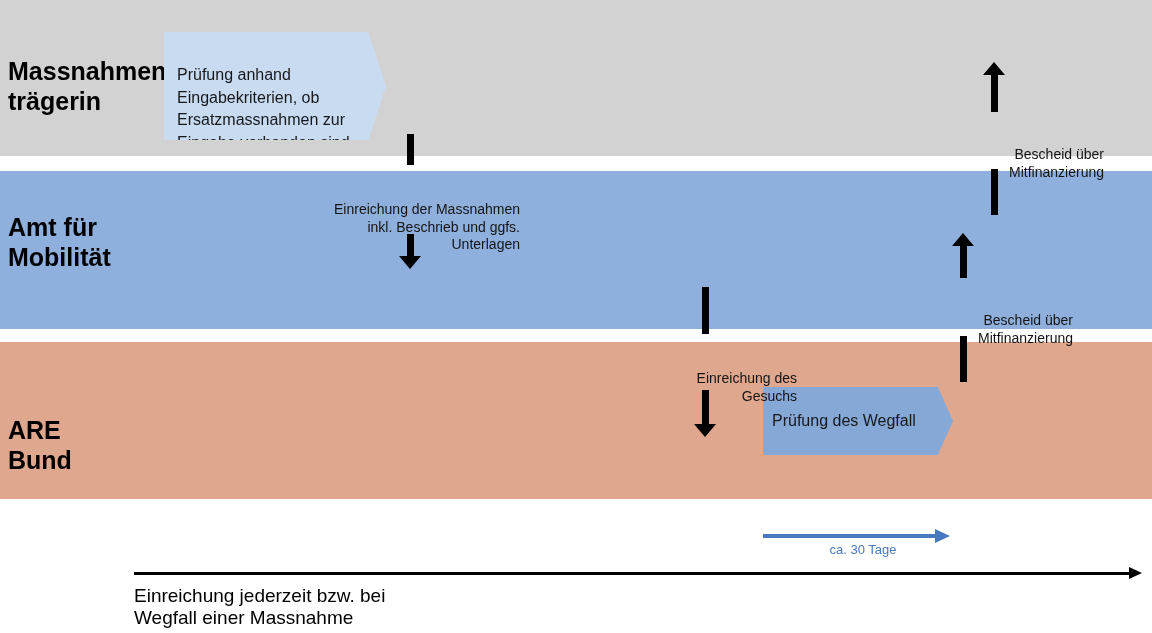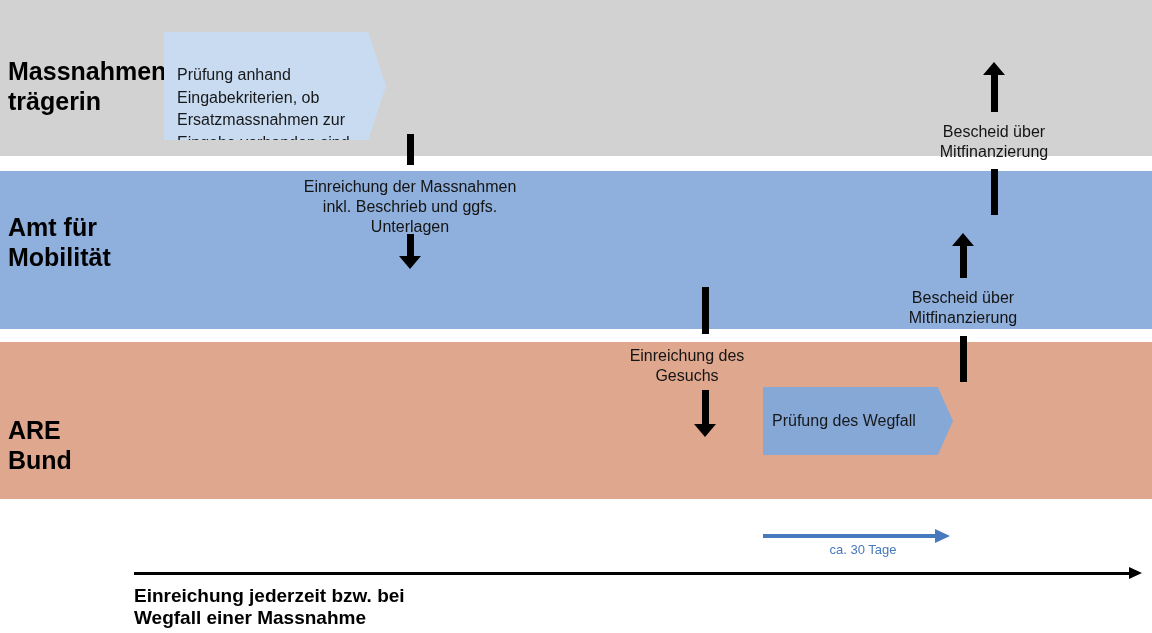--- a/index.html
+++ b/index.html
@@ -44,22 +44,22 @@
     position: absolute; width: 0; height: 0;
     border-left: 11px solid transparent; border-right: 11px solid transparent;
     border-top: 13px solid var(--arrow_black);
   }
   .head-up {
     position: absolute; width: 0; height: 0;
     border-left: 11px solid transparent; border-right: 11px solid transparent;
     border-bottom: 13px solid var(--arrow_black);
   }
   .flow-label {
-    position: absolute; width: 220px; text-align: center;
-    font-size: 16px; line-height: 1.26; color: #141414; white-space: pre-line;
+    position: absolute; width: 220px; text-align: right;
+    font-size: 14px; line-height: 1.26; color: #141414; white-space: pre-line; margin-top: 24px;
   }
 
   
   #a1 { left: 407px; top: 134px; height: 31px; }
   #a-label { left: 300px; top: 177px; }
   #a2 { left: 407px; top: 234px; height: 23px; }
   #a-head { left: 399px; top: 256px; }
 
   
   #b1 { left: 702px; top: 287px; height: 47px; }
@@ -88,21 +88,21 @@
   #duration-label { position: absolute; left: 788px; top: 542px; width: 150px;
                     text-align: center; font-size: 13px; color: var(--accent_blue); }
 
   
   #timeline-shaft { position: absolute; left: 134px; top: 572px; width: 995px; height: 3px;
                     background: var(--arrow_black); }
   #timeline-head  { position: absolute; left: 1129px; top: 567px; width: 0; height: 0;
                     border-top: 6.5px solid transparent; border-bottom: 6.5px solid transparent;
                     border-left: 13px solid var(--arrow_black); }
   #timeline-note  { position: absolute; left: 134px; top: 585px;
-                    font-weight: bold; font-size: 19px; line-height: 1.16;
+                    font-weight: normal; font-size: 19px; line-height: 1.16;
                     color: #000; white-space: pre-line; }
 </style>
 </head>
 <body>
 
 <div id="canvas">
 
   <div class="lane" id="lane-traegerin"></div>
   <div class="lane" id="lane-amt"></div>
   <div class="lane" id="lane-are"></div>

